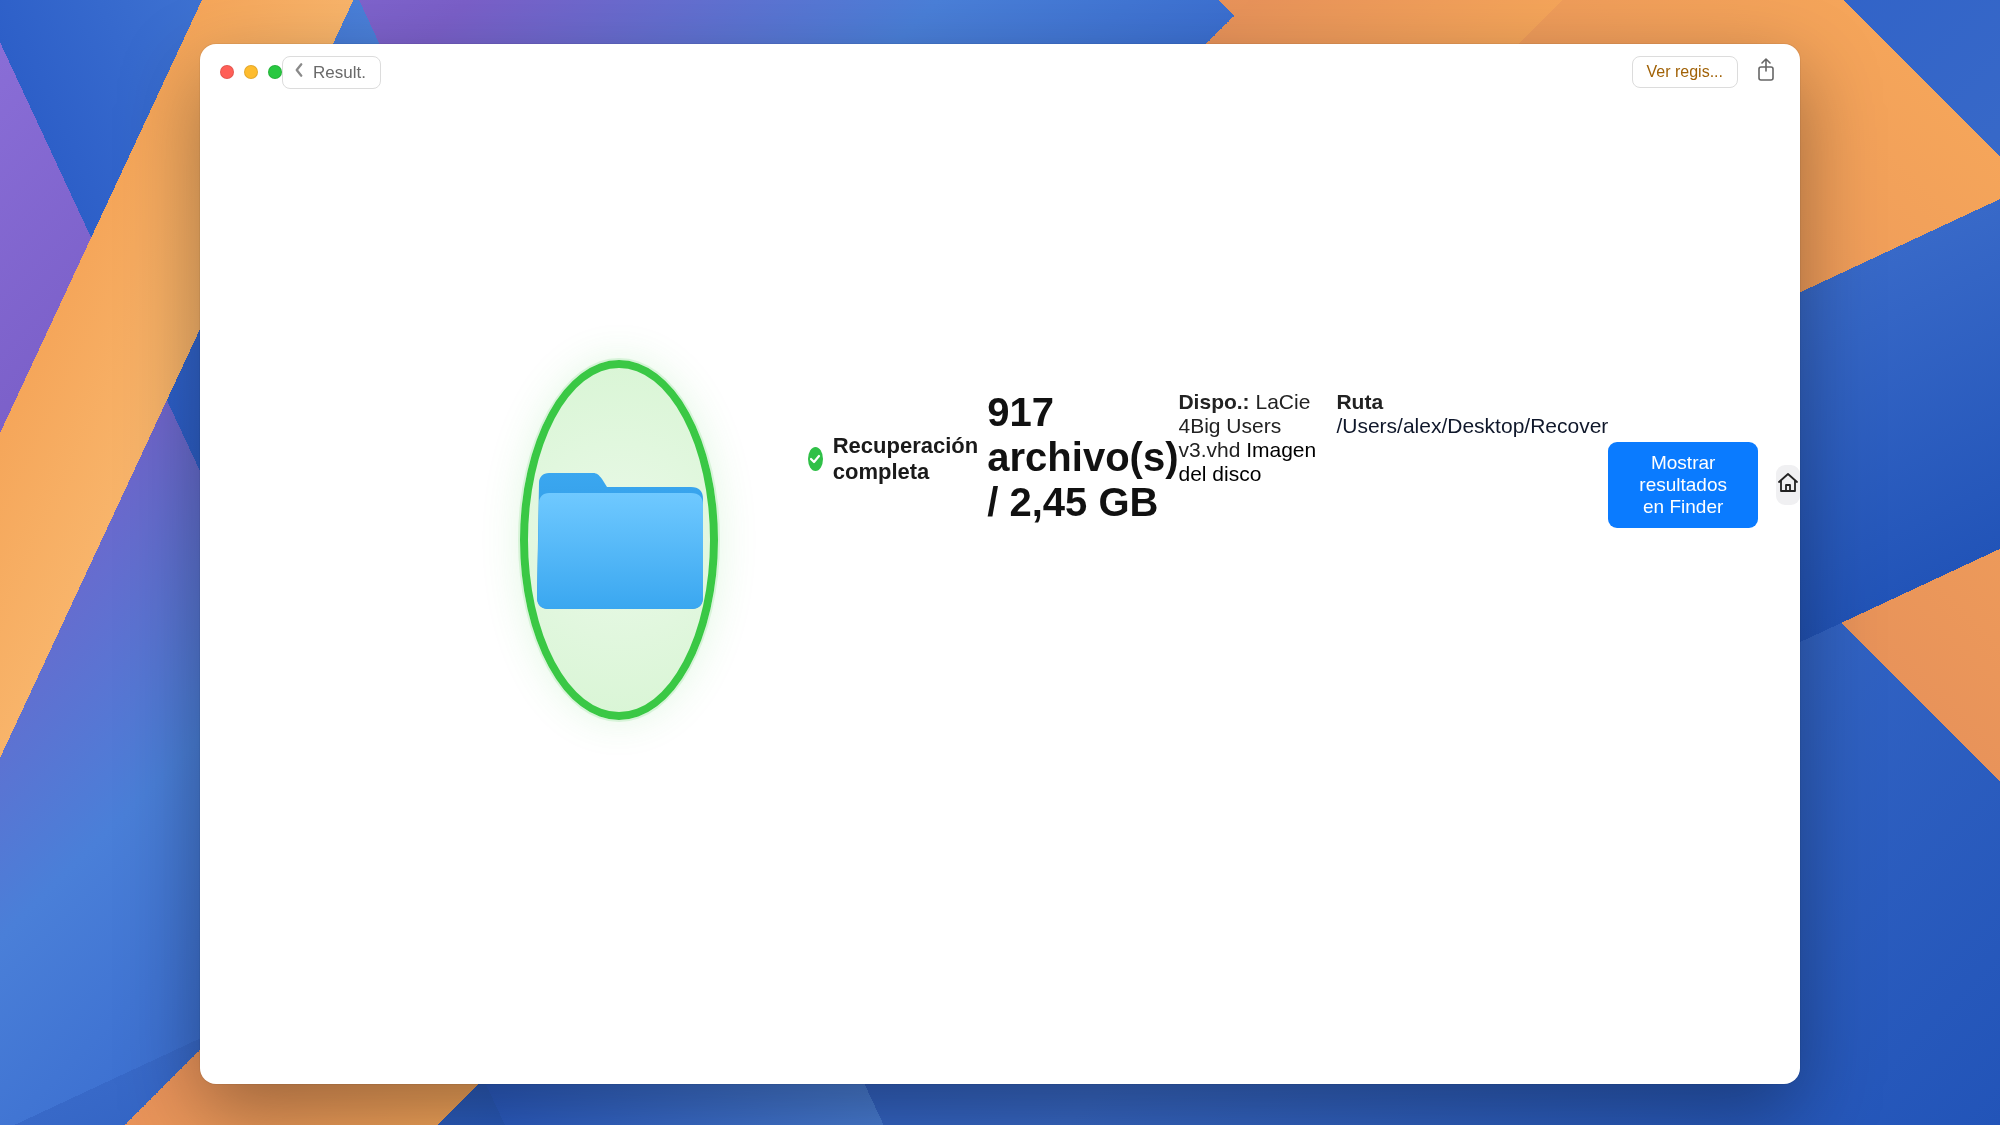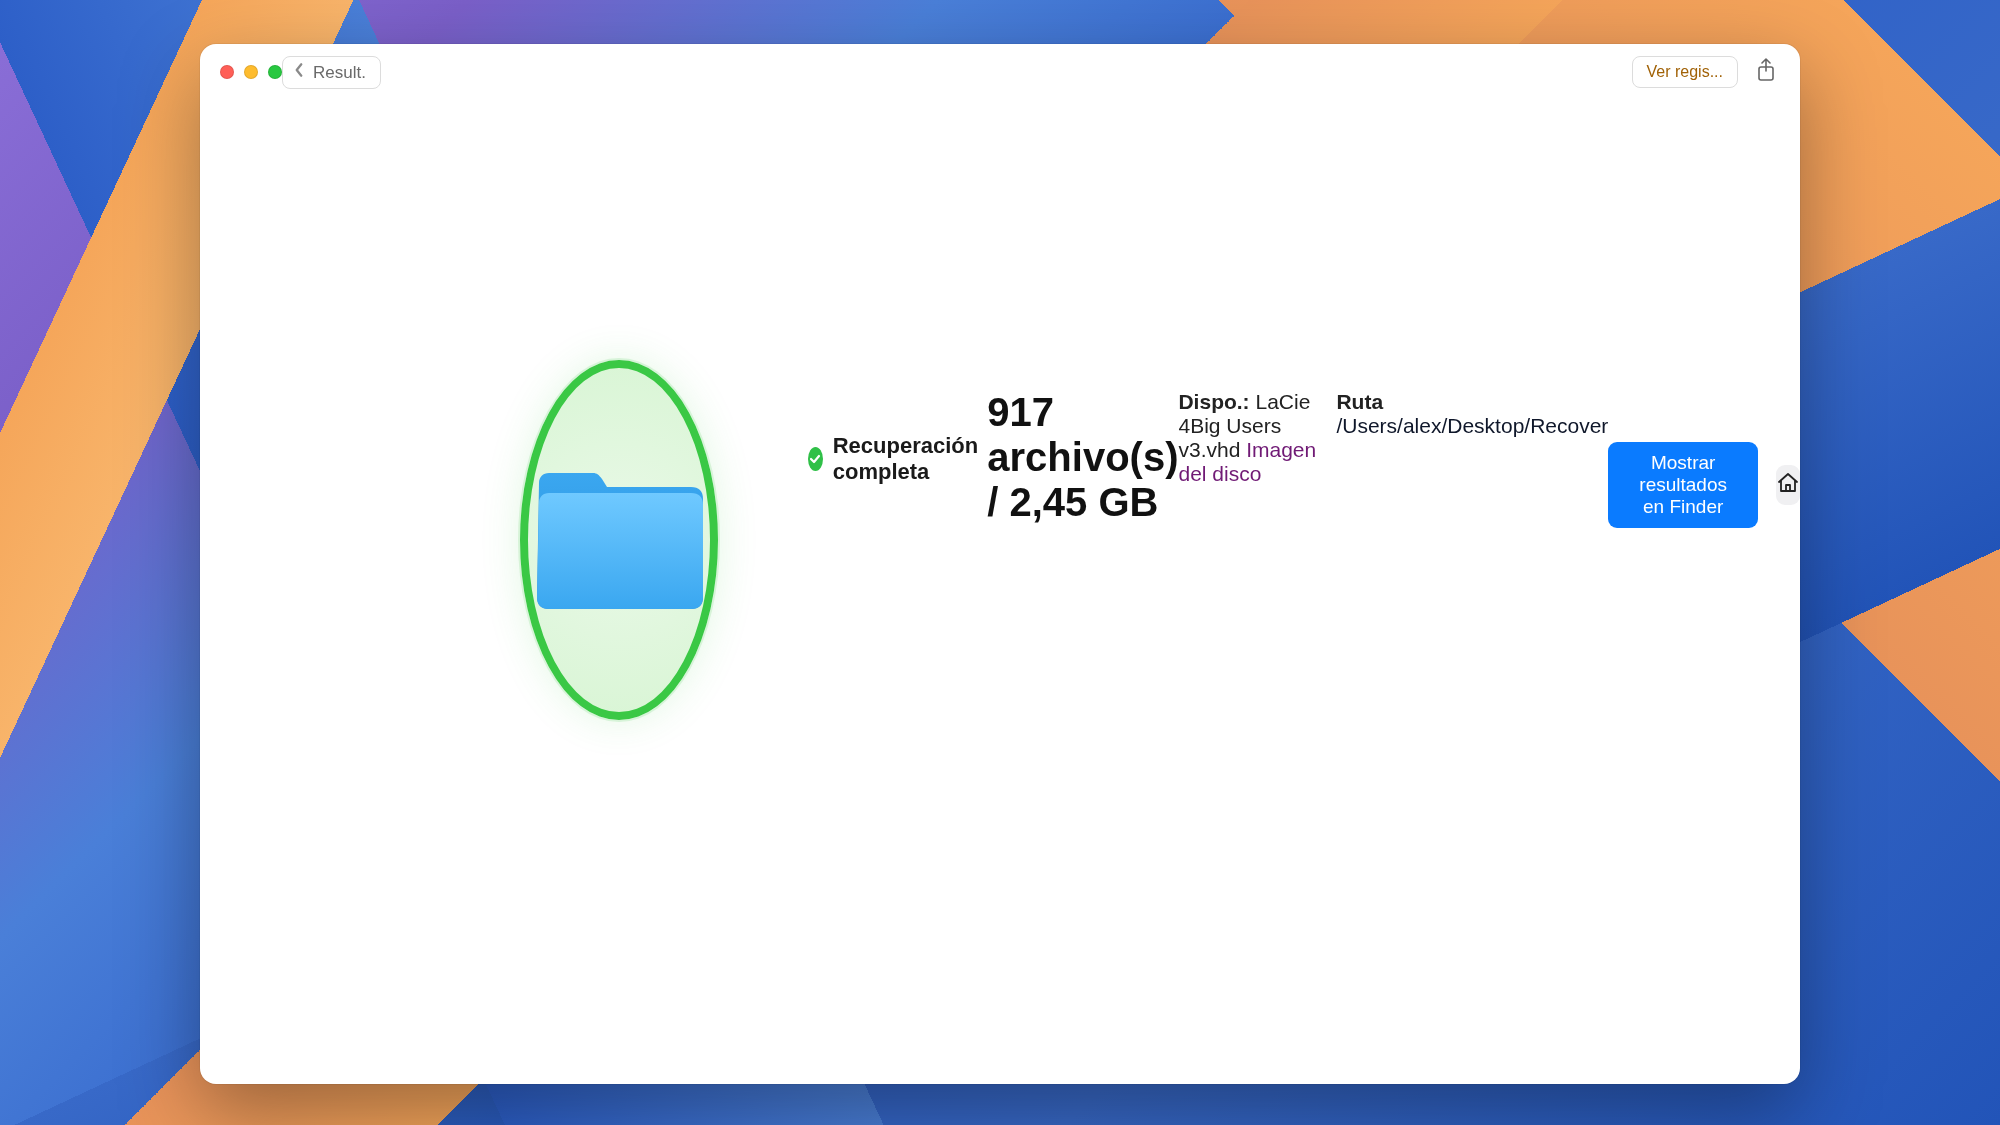--- a/index.html
+++ b/index.html
@@ -154,21 +154,21 @@
       margin-bottom: 20px;
     }
 
     .meta-line {
       font-size: 21px;
       color: #222;
       margin-bottom: 6px;
     }
     .meta-label { font-weight: 700; text-align: right; }
     .meta-value { font-weight: 400; }
-    .meta-sub { color: #701a75; font-weight: 400; }
+    .meta-sub { color: #000000; font-weight: 400; }
     .meta-path { color: #0f172a; font-weight: 400; }
 
     .actions {
       margin-top: 34px;
       display: flex;
       gap: 18px;
       align-items: center;
     }
 
     .primary-btn {

